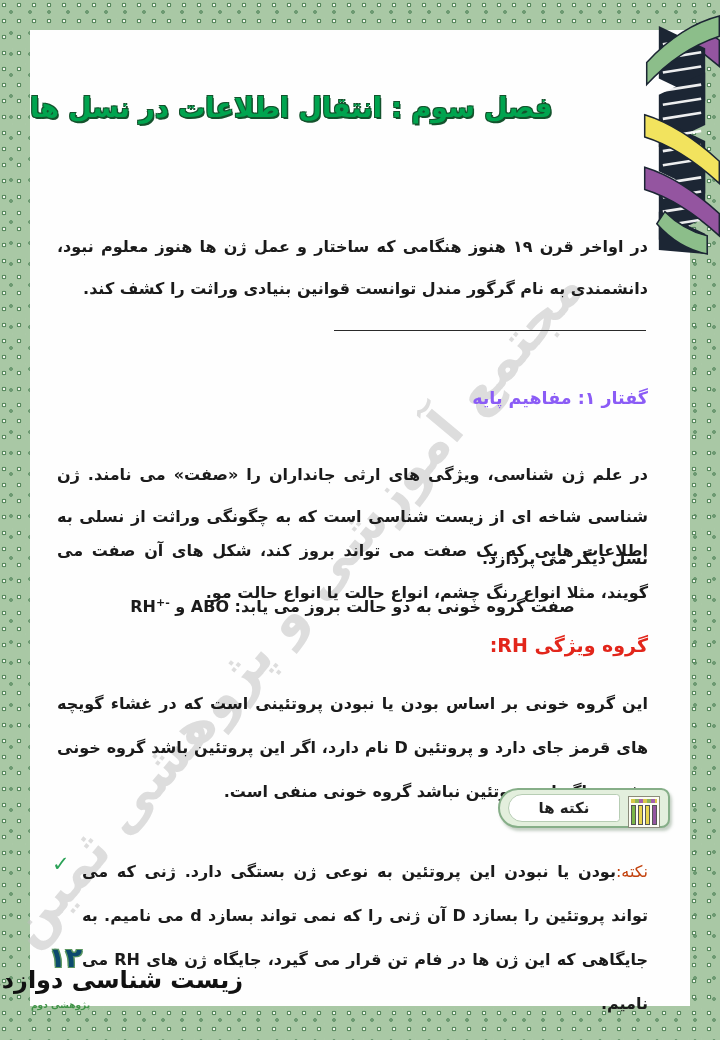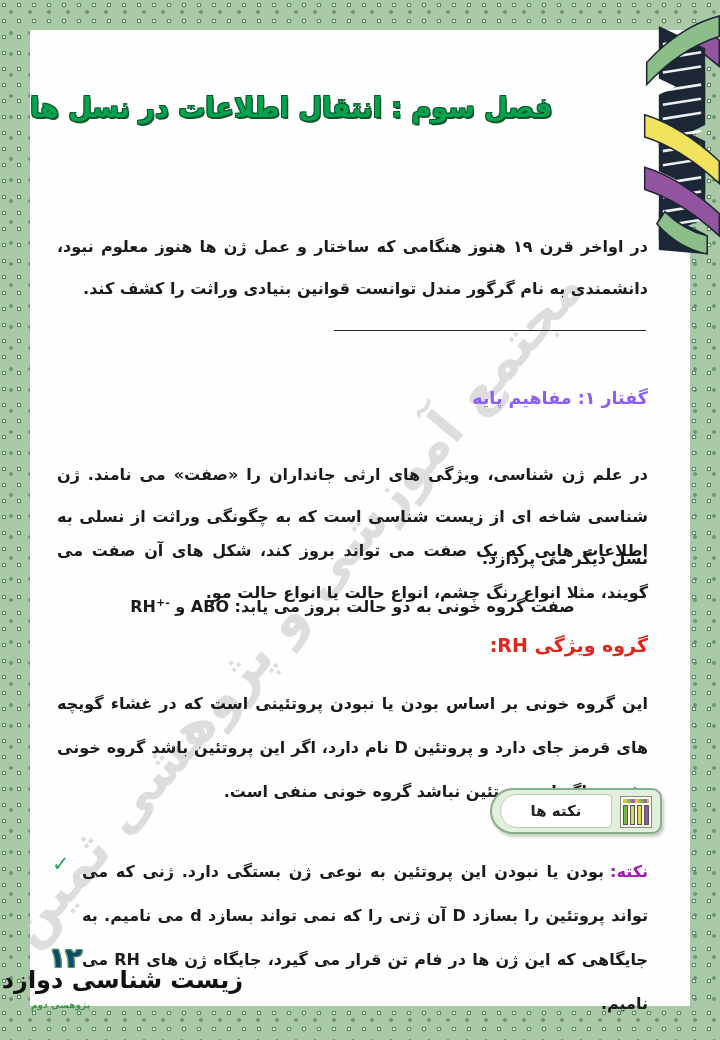--- a/index.html
+++ b/index.html
@@ -59,21 +59,21 @@
   .blood-line sup { font-size:11px; }
 
   .rh-heading {
     position:absolute; top:604px; right:42px; z-index:1;
     font-size:19px; font-weight:bold; color:#e2261b;
   }
   .rh-body { top:652px; line-height:44px; }
 
   
   .notes-badge {
-    position:absolute; top:758px; right:28px; width:172px; height:46px; z-index:1;
+    position:absolute; top:758px; right:20px; width:172px; height:40px; z-index:1;
     background:#e3efdd; border:2px solid #86ae88;
     border-radius:23px 10px 10px 23px;
     box-shadow:2px 3px 3px rgba(90,120,90,.35);
   }
   .notes-badge .inner {
     position:absolute; left:8px; top:4px; bottom:4px; right:48px;
     background:#ffffff; border:1px solid #b7cdb4;
     border-radius:17px 4px 4px 17px;
     display:flex; align-items:center; justify-content:center;
     font-size:15px; font-weight:bold; color:#222;
@@ -90,21 +90,21 @@
   .books-icon .bar { width:5px; height:20px; border:1px solid #555; }
   .bar.purple { background:#9455a0; }
   .bar.yellow { background:#e8d44d; }
   .bar.green  { background:#7ab648; }
 
   .note-check {
     position:absolute; left:22px; top:822px; z-index:1;
     color:#2ba257; font-size:21px; font-weight:bold;
   }
   .note-block { top:820px; left:52px; right:42px; line-height:44px; }
-  .note-label { color:#a21caf; font-weight:bold; margin-left:6px; }
+  .note-label { color:#c2410c; font-weight:normal; }
 
   
   .dna { position:absolute; left:642px; top:14px; width:78px; height:242px; z-index:5; }
 
   
   .logo {
     position:absolute; left:3px; top:944px; width:245px; height:80px; z-index:6;
     direction:rtl;
   }
   .logo-title {

